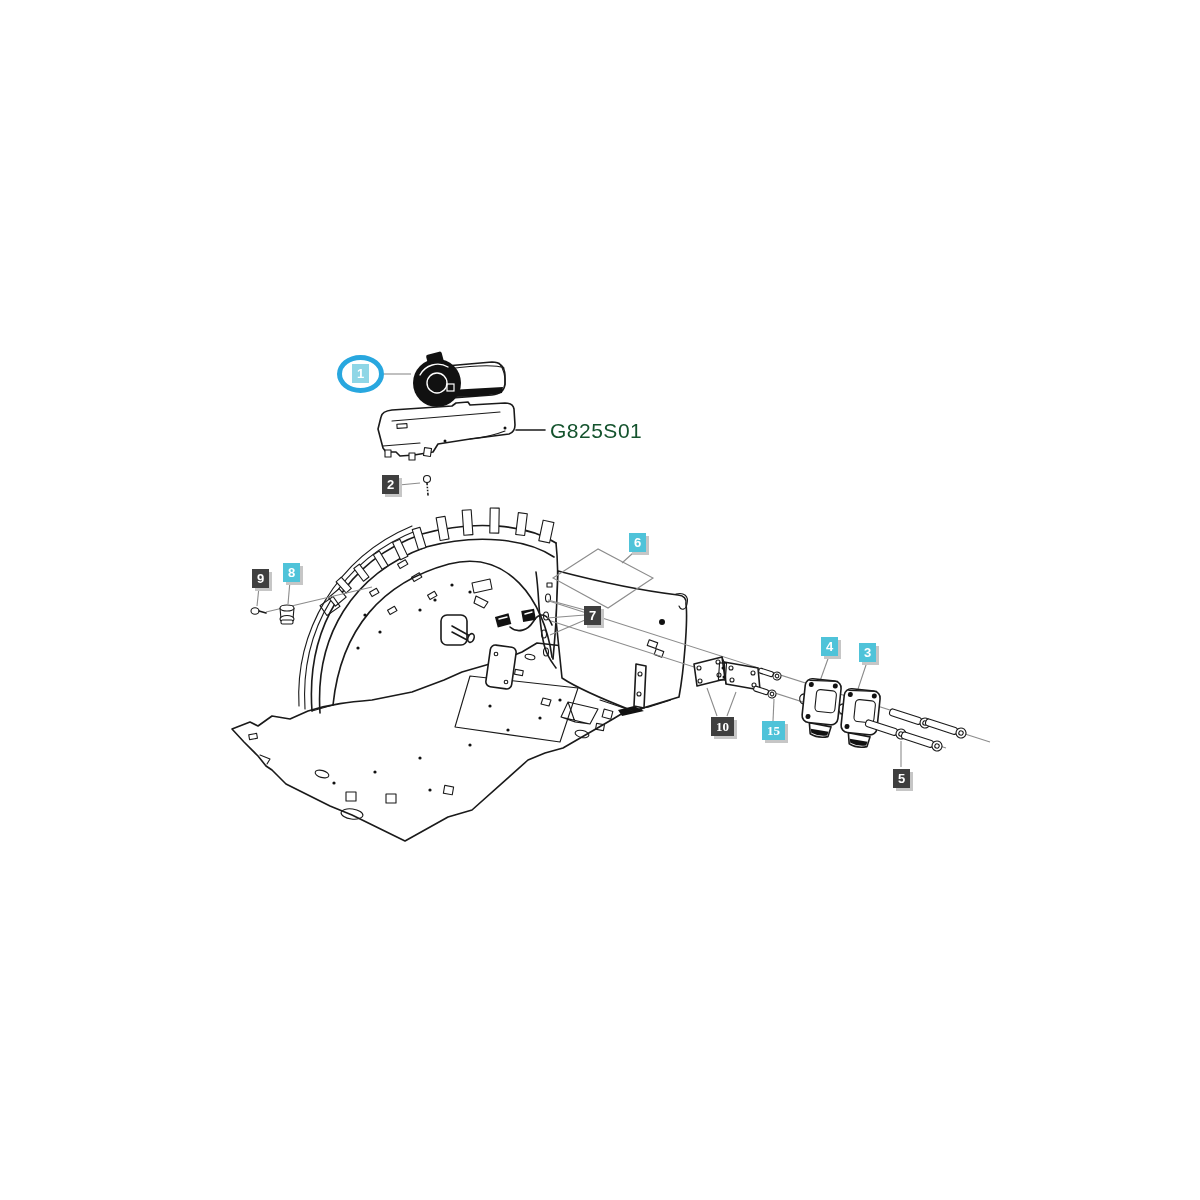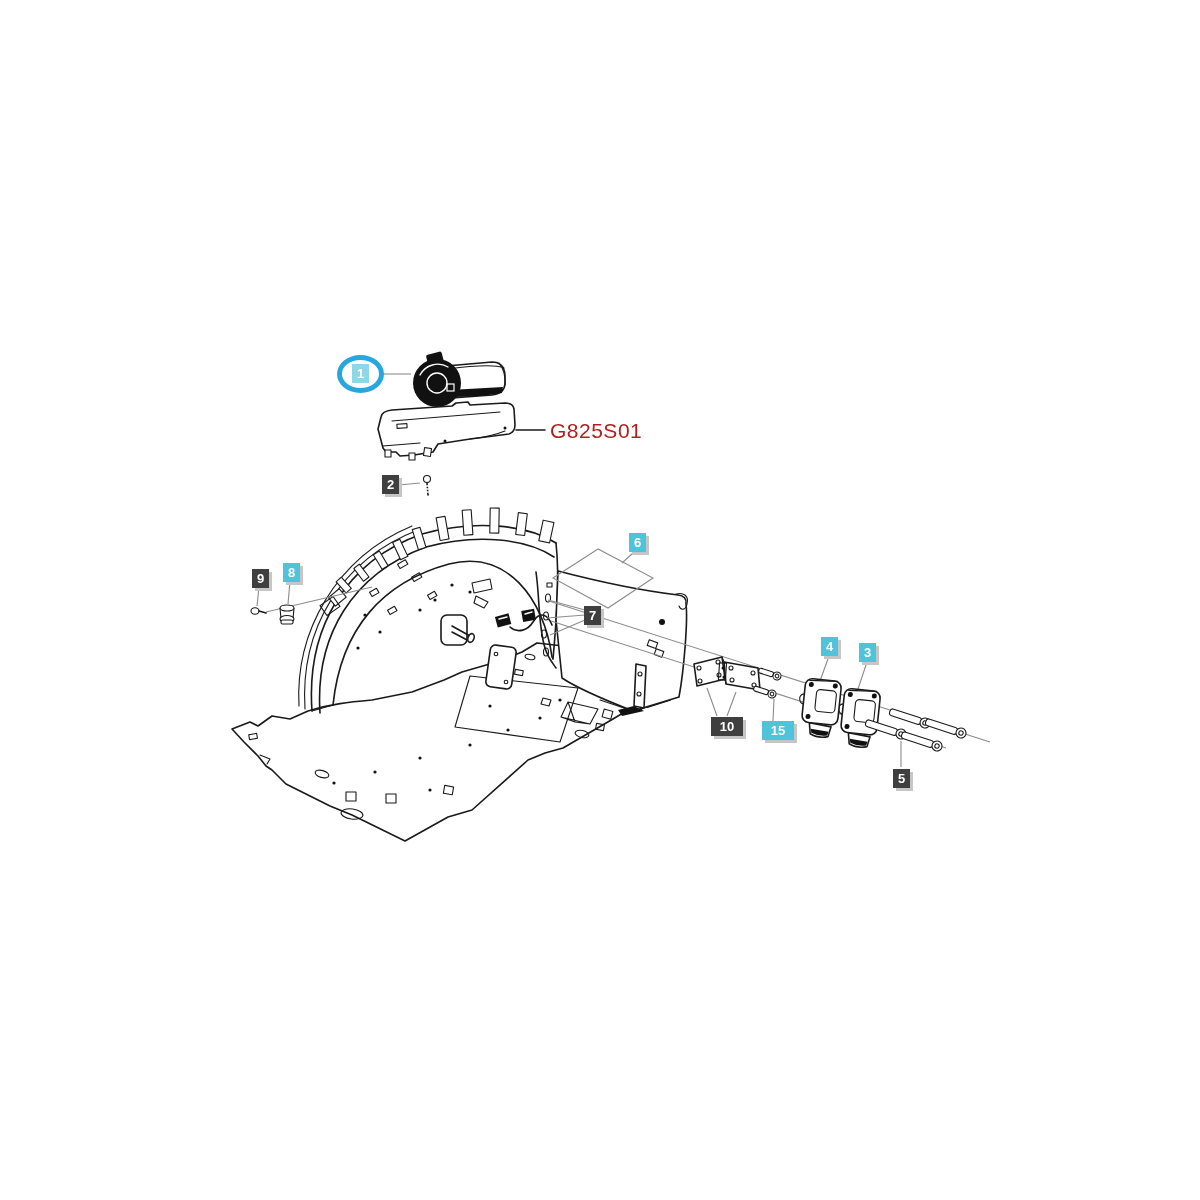--- a/index.html
+++ b/index.html
@@ -1,24 +1,24 @@
 <!DOCTYPE html>
 <html><head>
 <meta charset="utf-8">
 <style>
   html,body{margin:0;padding:0;background:#ffffff;}
   .canvas{position:relative;width:1200px;height:1200px;background:#ffffff;
           font-family:"Liberation Sans",sans-serif;overflow:hidden;}
   .canvas > svg{position:absolute;left:0;top:0;}
-  .part-code{position:absolute;font-size:21px;color:#b91c1c;letter-spacing:.5px;white-space:nowrap;}
+  .part-code{position:absolute;font-size:21px;color:#14532d;letter-spacing:.5px;white-space:nowrap;}
   .callout{position:absolute;width:17px;height:19px;line-height:19px;text-align:center;
            font-size:13px;font-weight:bold;color:#ffffff;background:#4fc3d9;
            box-shadow:3px 3px 0 #c6c6c6;cursor:pointer;user-select:none;}
   .callout.dark{background:#3f3f3f;}
-  .callout.wide{width:32px;}
+  .callout.wide{width:23px;font-family:Liberation Serif, serif;}
   .callout.first{background:#8fd6e6;}
   .ring{position:absolute;width:47px;height:38px;border:5px solid #28a7df;
         border-radius:50%;box-sizing:border-box;}
   
   .ln{stroke:#1a1a1a;fill:none;stroke-width:1.6;stroke-linecap:round;stroke-linejoin:round;}
   .lt{stroke:#1a1a1a;fill:none;stroke-width:1.1;stroke-linecap:round;stroke-linejoin:round;}
   .fw{stroke:#1a1a1a;fill:#ffffff;stroke-width:1.6;stroke-linejoin:round;}
   .fwt{stroke:#1a1a1a;fill:#ffffff;stroke-width:1.1;stroke-linejoin:round;}
   .blk{fill:#111111;stroke:none;}
   .thin{stroke:#8c8c8c;fill:none;stroke-width:1.1;}

